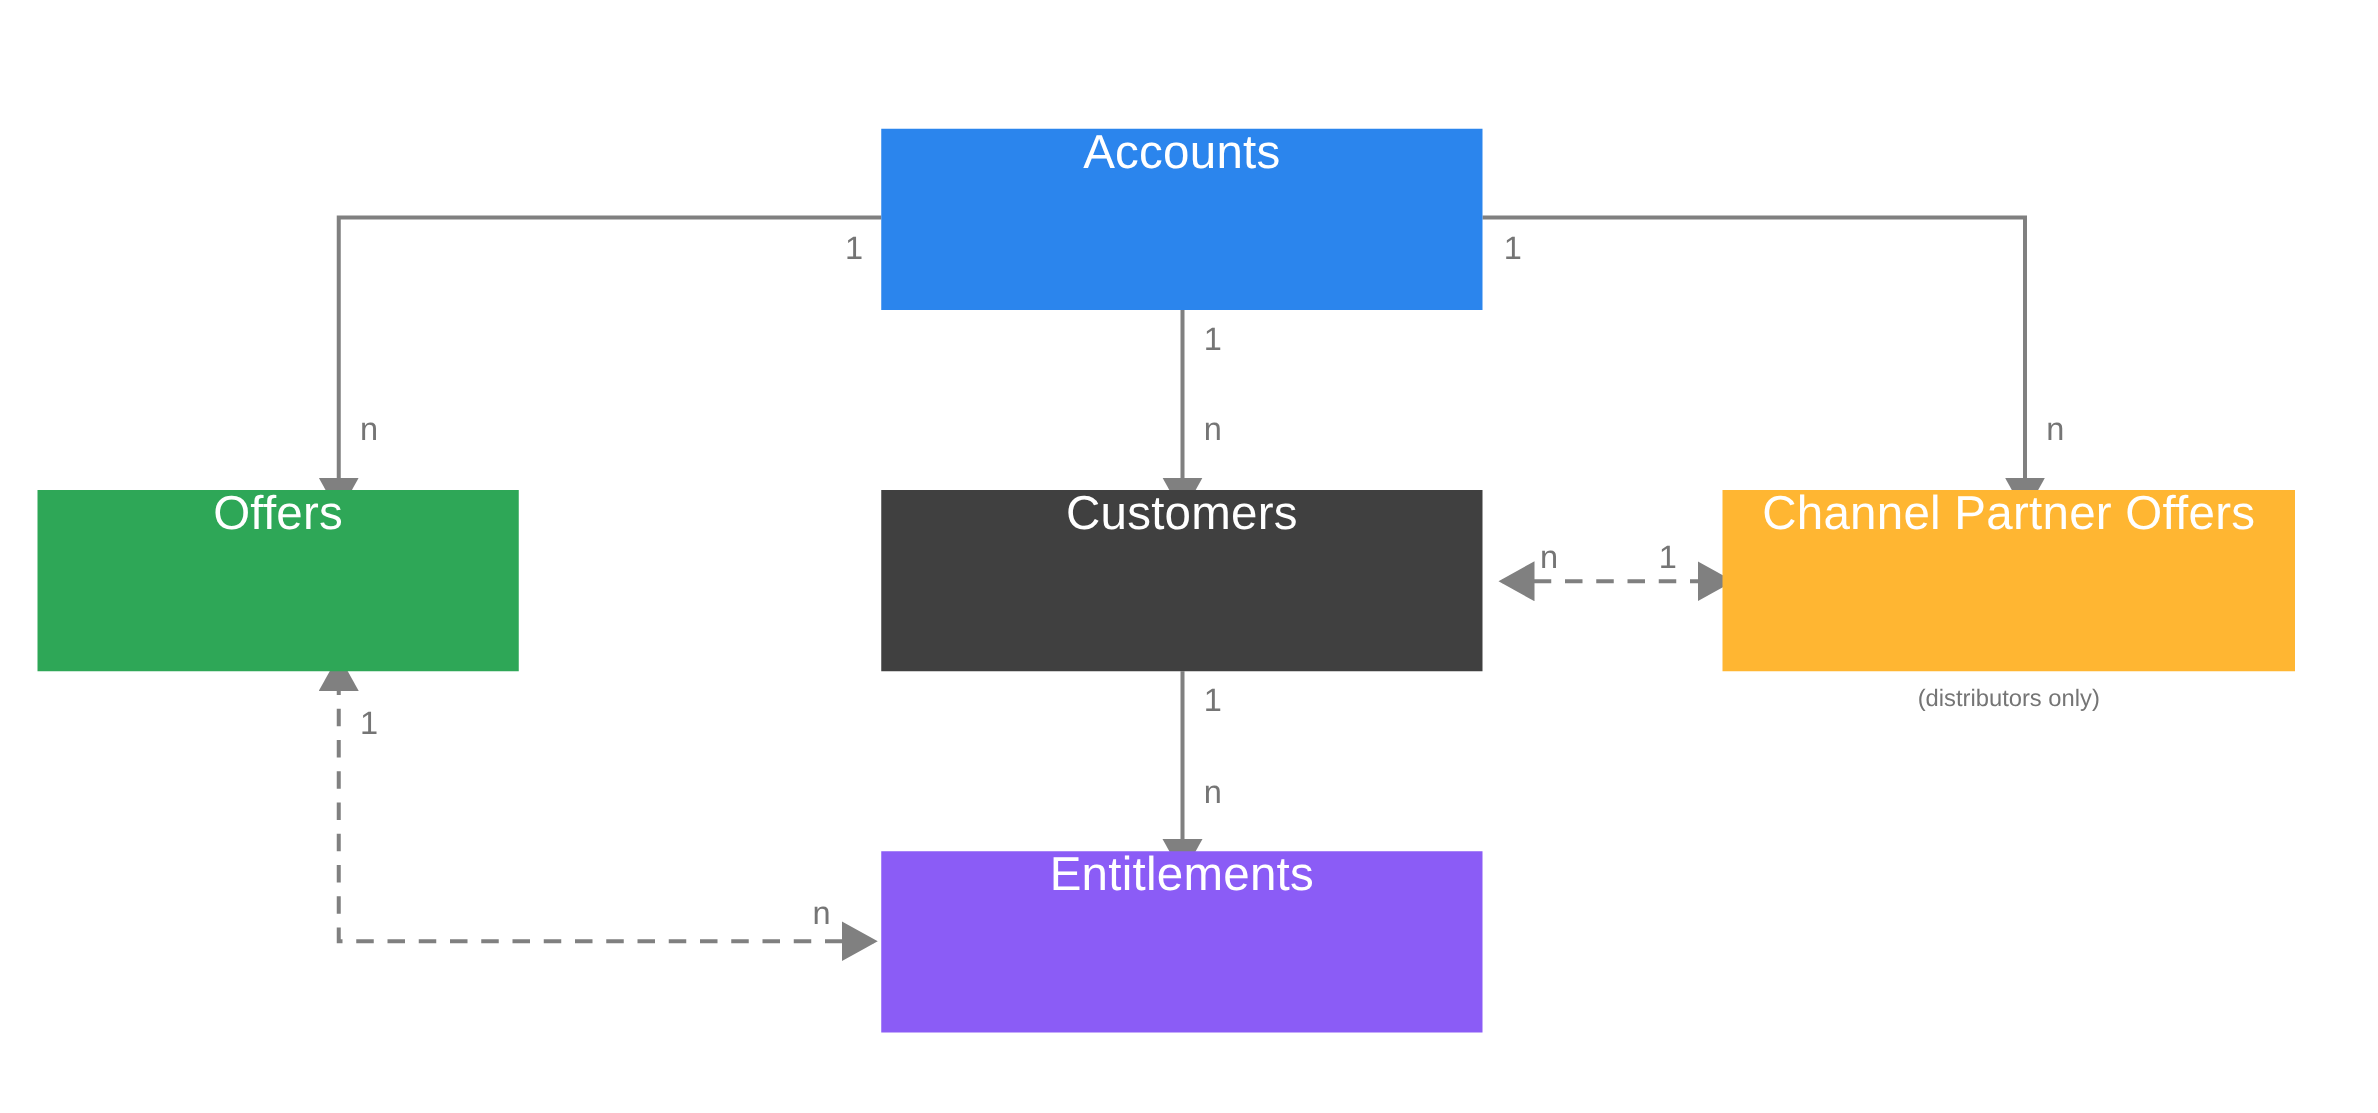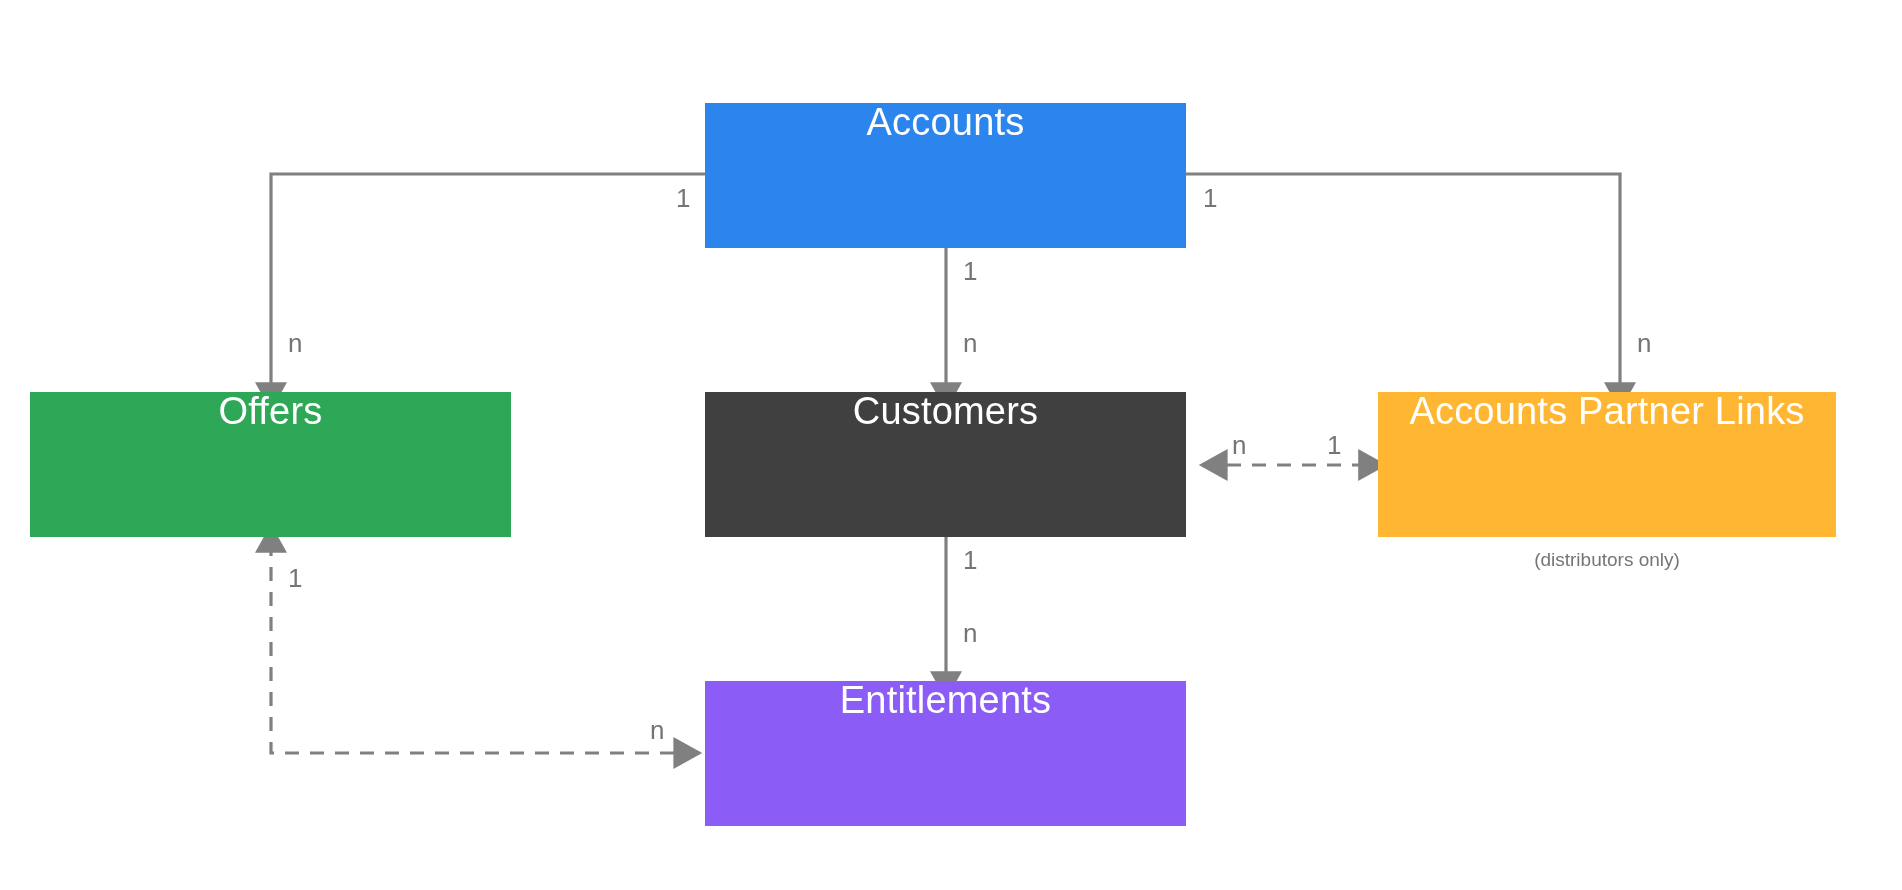--- a/index.html
+++ b/index.html
@@ -86,30 +86,30 @@
 
     <path d="M 1202,465 L 1362,465" fill="none" stroke="#808080" stroke-width="3.2" stroke-dasharray="14 11" marker-start="url(#arrow-tail)" marker-end="url(#arrow-head)"></path>
 
     <path d="M 699,753 L 271,753 L 271,549" fill="none" stroke="#808080" stroke-width="3.2" stroke-dasharray="14 11" marker-start="url(#arrow-tail)" marker-end="url(#arrow-head)"></path>
   </svg>
 
   <div class="node" style="left:705px; top:103px; width:481px; height:145px; background:#2b85ed;">
     <span class="node-label">Accounts</span>
   </div>
 
-  <div class="node" style="left:30px; top:392px; width:481px; height:145px; background:#2ea757;">
+  <div class="node" style="left:30px; top:392px; width:385px; height:145px; background:#2ea757;">
     <span class="node-label">Offers</span>
   </div>
 
   <div class="node" style="left:705px; top:392px; width:481px; height:145px; background:#404040;">
     <span class="node-label">Customers</span>
   </div>
 
   <div class="node" style="left:1378px; top:392px; width:458px; height:145px; background:#ffb632;">
-    <span class="node-label">Accounts Partner Links</span>
+    <span class="node-label">Channel Partner Offers</span>
   </div>
 
   <div class="node-caption" style="left:1378px; top:550px; width:458px;">(distributors only)</div>
 
   <div class="node" style="left:705px; top:681px; width:481px; height:145px; background:#8b5cf6;">
     <span class="node-label">Entitlements</span>
   </div>
 
   <div class="edge-label" style="left:676px; top:185px;">1</div>
 

